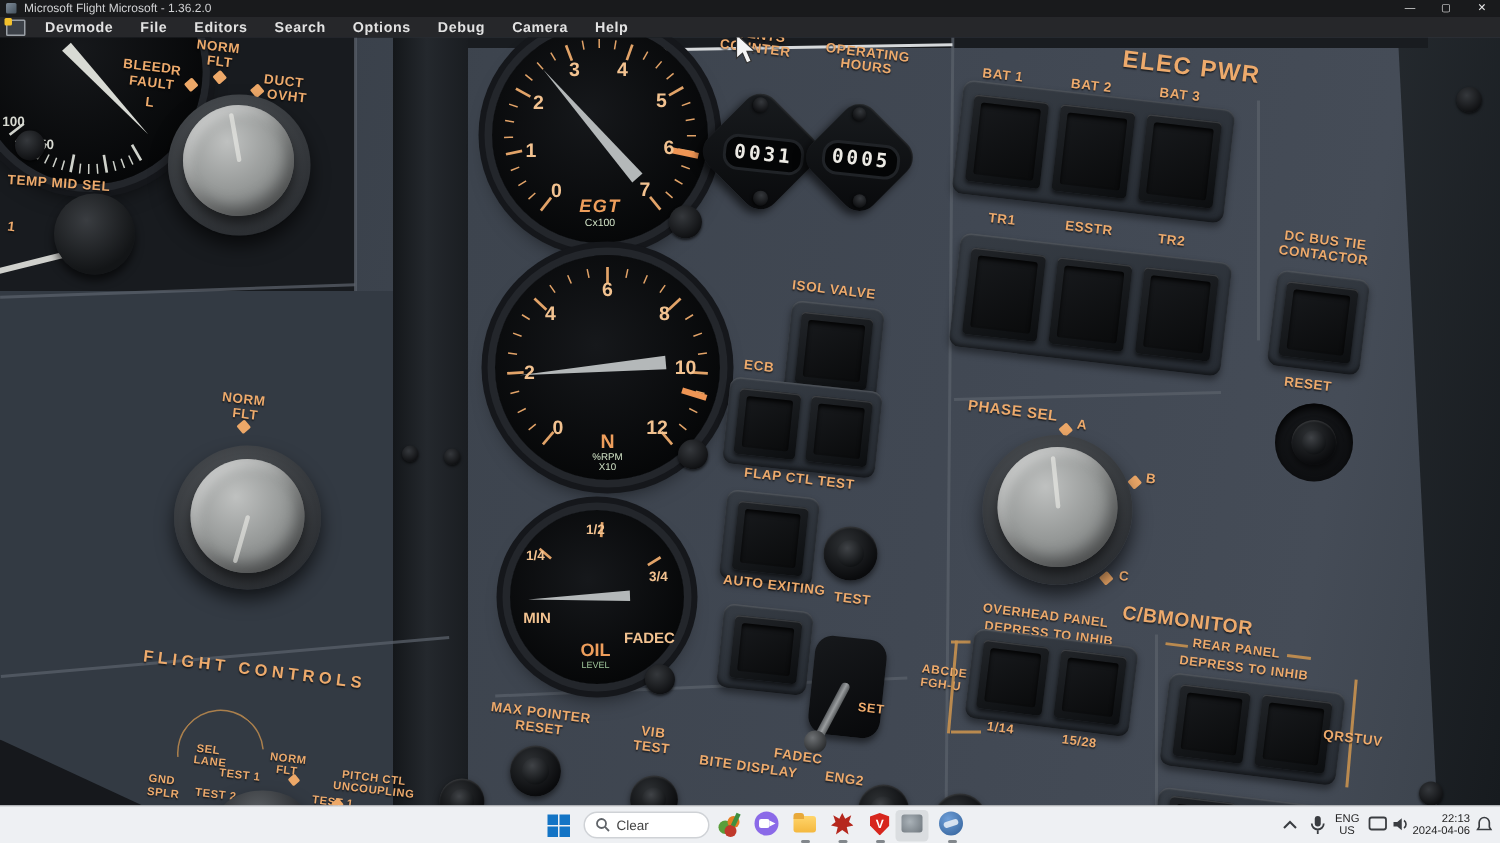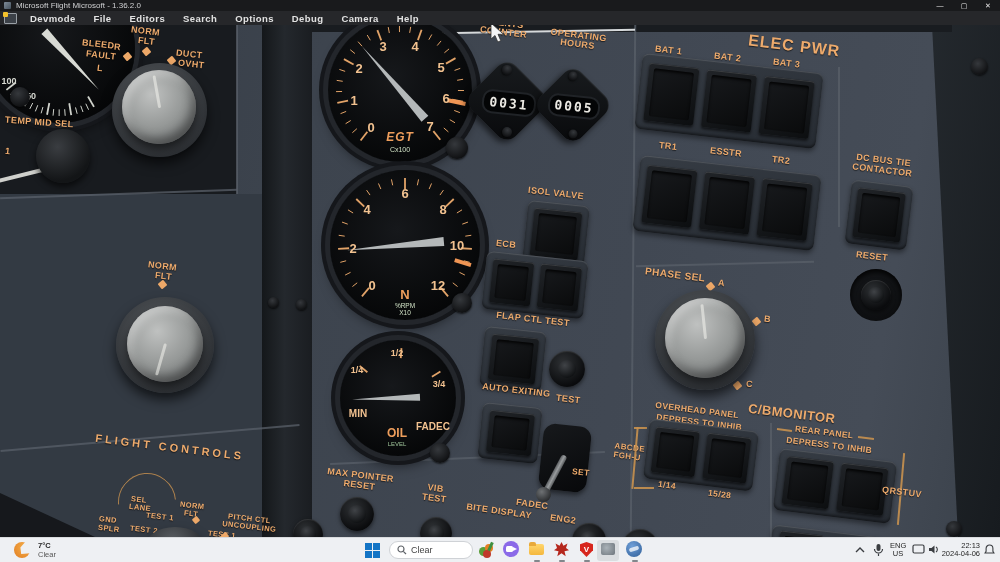--- a/index.html
+++ b/index.html
@@ -422,25 +422,20 @@
     <div class="kbtn" style="width:44px;height:34px;"></div>
   </div>
   <div class="scr" style="left:946px;top:496px;width:16px;height:16px;"></div>
 
   <svg class="abs" style="left:490px;top:-3px;" width="17" height="24" viewBox="0 0 17 24">
     <path d="M1,1 L1,17 L5,13.5 L7.8,20 L10.8,18.7 L8,12.3 L13.5,12.3 Z" fill="#f5f5f5" stroke="#333" stroke-width="0.8"></path>
   </svg>
 </div>
 
 <div id="taskbar">
-  <div class="abs" style="left:8px;top:2px;width:120px;height:21px;">
-    <div class="abs" style="left:6px;top:2px;width:16px;height:16px;border-radius:50%;background:radial-gradient(circle at 65% 35%,#f5b04c,#e07b1f);clip-path:polygon(0 0,70% 0,40% 35%,45% 75%,100% 70%,100% 100%,0 100%);"></div>
-    <div class="abs traytxt" style="left:30px;top:2px;font-weight:bold;">7°C</div>
-    <div class="abs traytxt" style="left:30px;top:11px;color:#555;">Clear</div>
-  </div>
   <div class="tb-ic" style="left:365px;top:5px;width:15px;height:15px;">
     <div style="display:grid;grid-template-columns:7px 7px;gap:1px;">
       <div style="width:7px;height:7px;background:#1374c5;"></div>
         <div style="width:7px;height:7px;background:#1374c5;"></div>
       <div style="width:7px;height:7px;background:#1374c5;"></div>
         <div style="width:7px;height:7px;background:#1374c5;"></div>
     </div>
   </div>
   <div class="abs" style="left:389px;top:3px;width:84px;height:18px;background:#fff;border:1px solid #cfd2d6;border-radius:10px;display:flex;align-items:center;box-sizing:border-box;">
     <svg width="10" height="10" viewBox="0 0 10 10" style="margin:0 4px 0 7px;">

